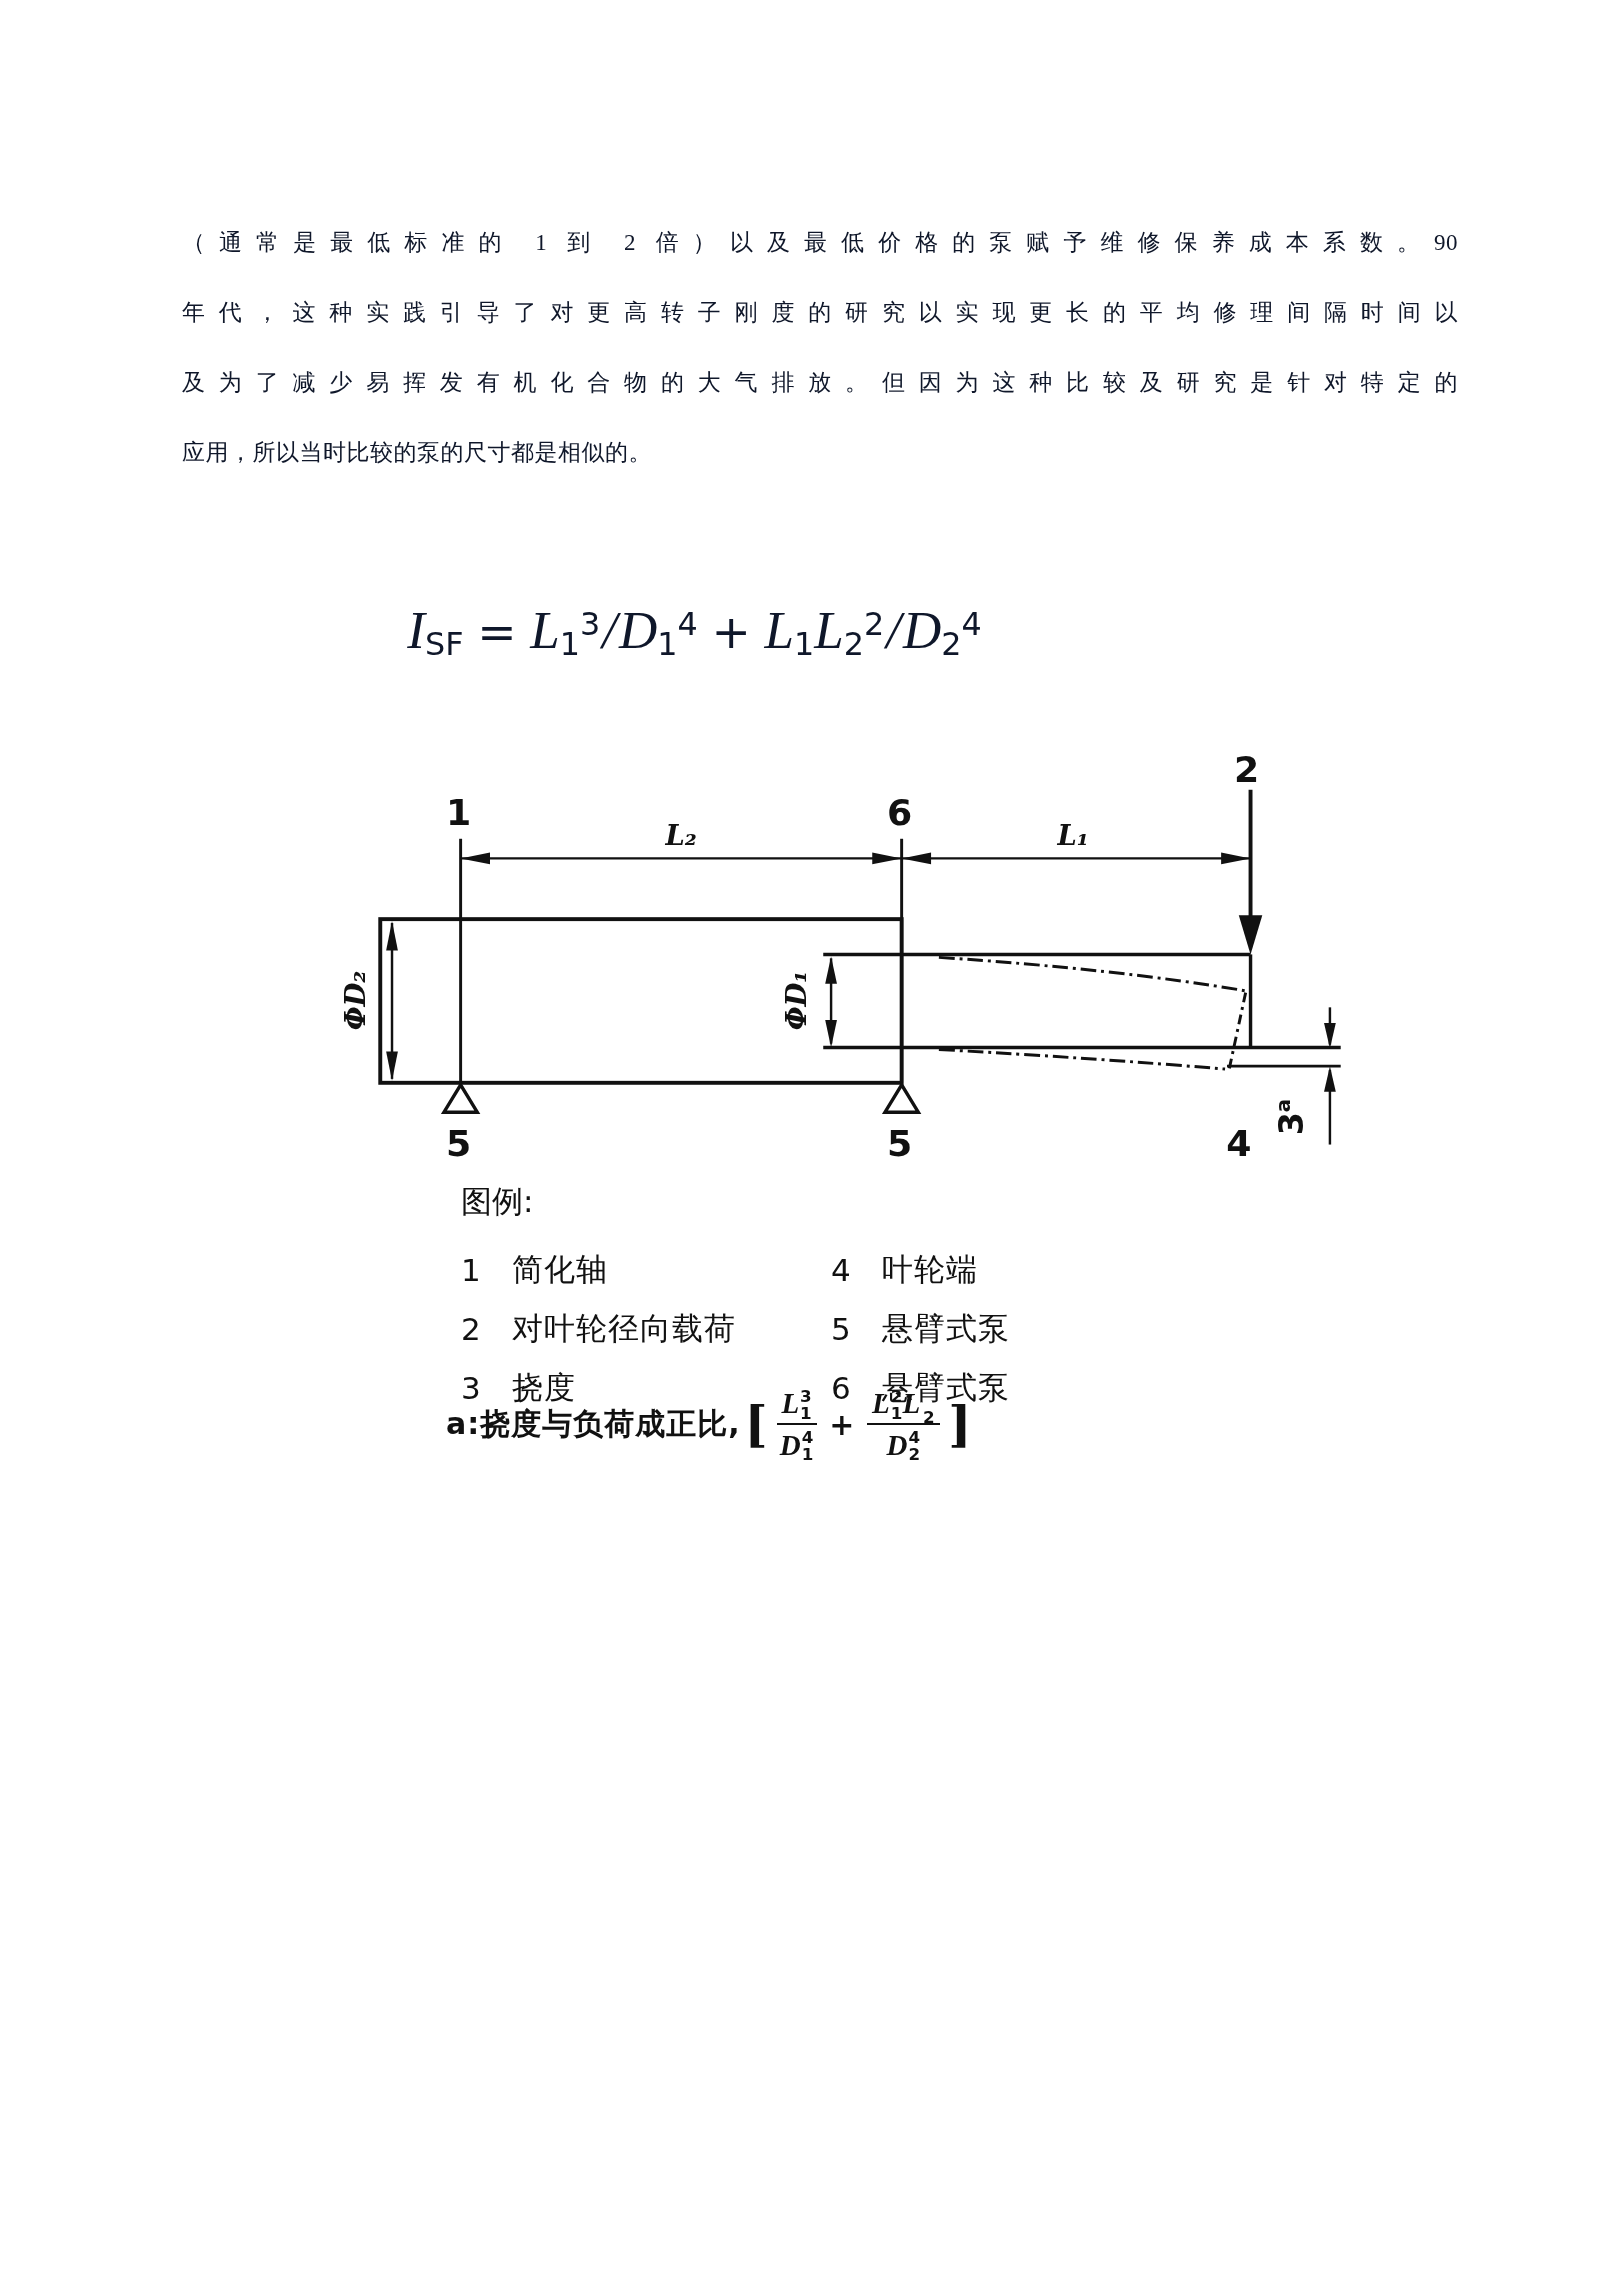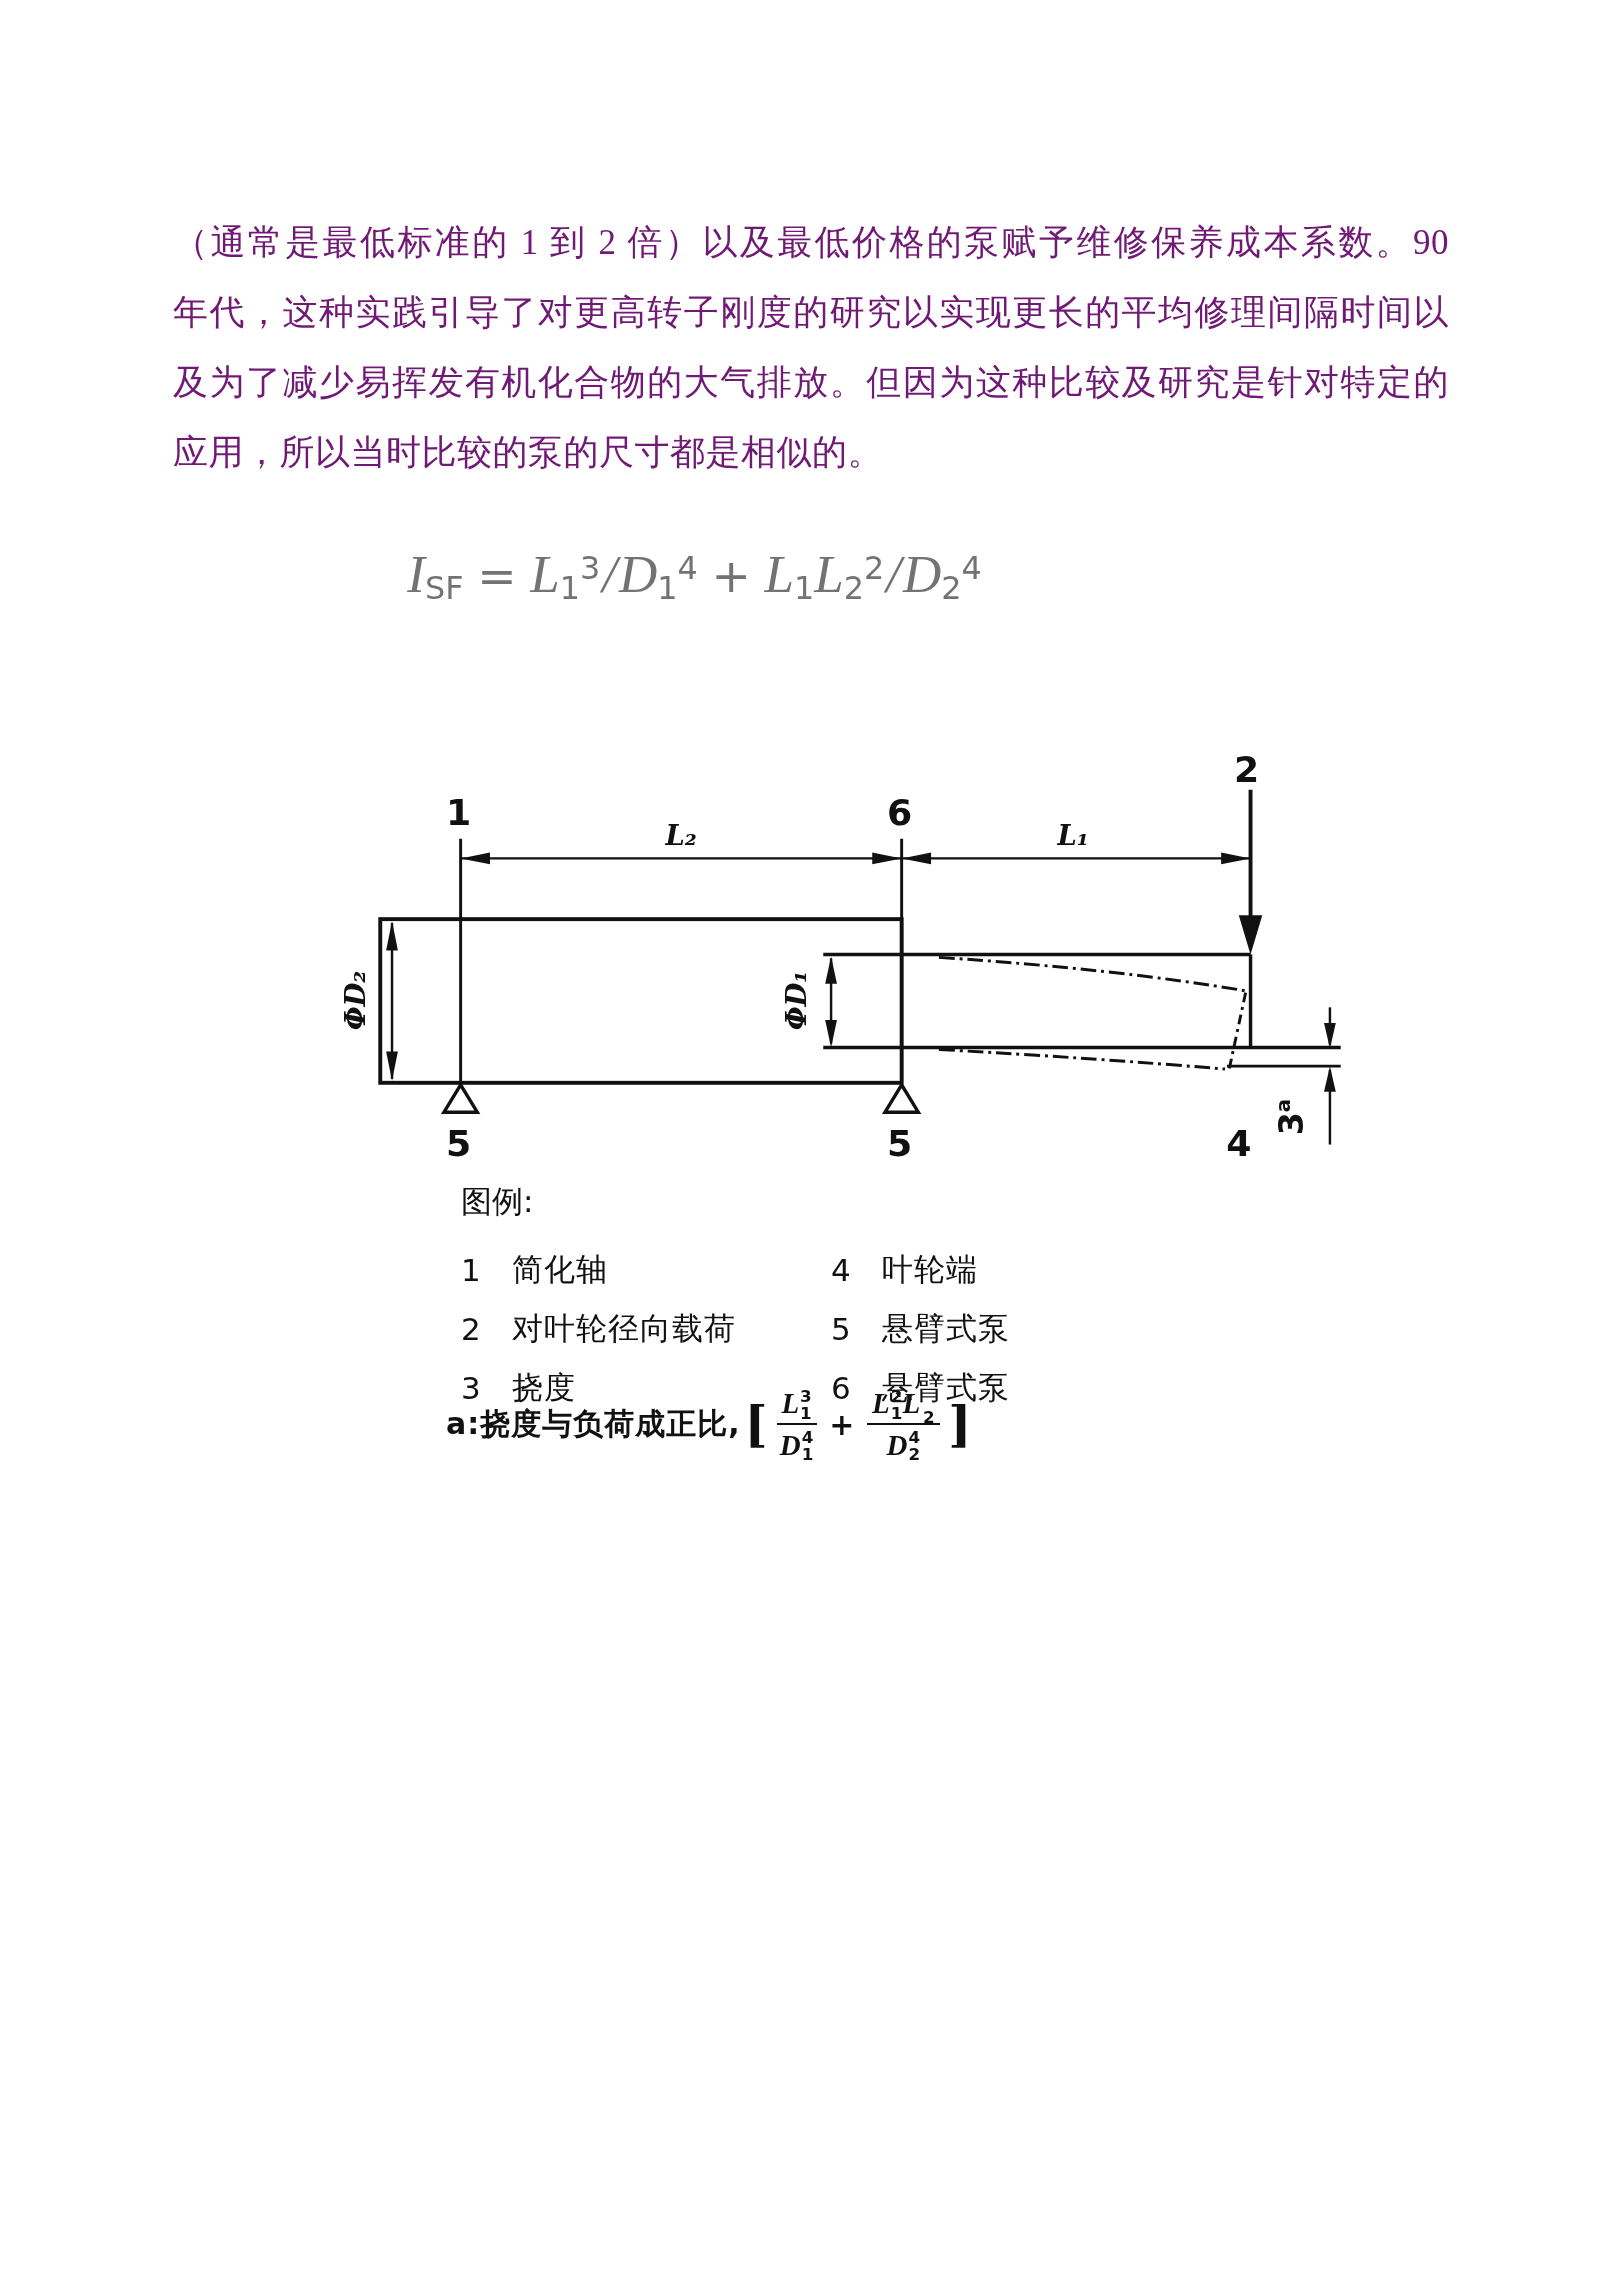--- a/index.html
+++ b/index.html
@@ -1,27 +1,27 @@
 <!DOCTYPE html>
 <html><head>
 <meta charset="utf-8">
 <style>
   html,body{margin:0;padding:0;background:#ffffff;}
   .page{position:relative;width:1621px;height:2293px;background:#fff;overflow:hidden;
         font-family:"Liberation Serif","DejaVu Serif",serif;color:#1c1c1c;}
 
   
-  .para{position:absolute;left:173px;top:208px;width:1276px;font-size:35px;line-height:70px;
-        color:#701a75;letter-spacing:0.5px;}
+  .para{position:absolute;left:182px;top:208px;width:1276px;font-size:23px;line-height:70px;
+        color:#0f172a;letter-spacing:0.5px;}
   .para .jline{text-align:justify;text-align-last:justify;}
   .para .lastline{text-align:left;}
 
   
-  .formula{position:absolute;left:0;top:544px;width:1389px;text-align:center;font-size:53px;
-           color:#737373;font-family:"Liberation Serif","DejaVu Serif",serif;}
+  .formula{position:absolute;left:0;top:600px;width:1389px;text-align:center;font-size:53px;
+           color:#0f172a;font-family:"Liberation Serif","DejaVu Serif",serif;}
   .formula .it{font-style:italic;}
   .formula .op{font-style:normal;margin:0 13.7px;font-family:"DejaVu Sans","Liberation Sans",sans-serif;font-size:47px;}
   .formula sub{font-size:0.60em;vertical-align:-0.22em;font-style:normal;
                font-family:"DejaVu Sans","Liberation Sans",sans-serif;}
   .formula sup{font-size:0.60em;vertical-align:0.42em;font-style:normal;
                font-family:"DejaVu Sans","Liberation Sans",sans-serif;}
   .formula .slash{font-style:italic;margin:0 2px;}
 
   
   .diagram{position:absolute;left:0;top:725px;width:1621px;height:451px;}

